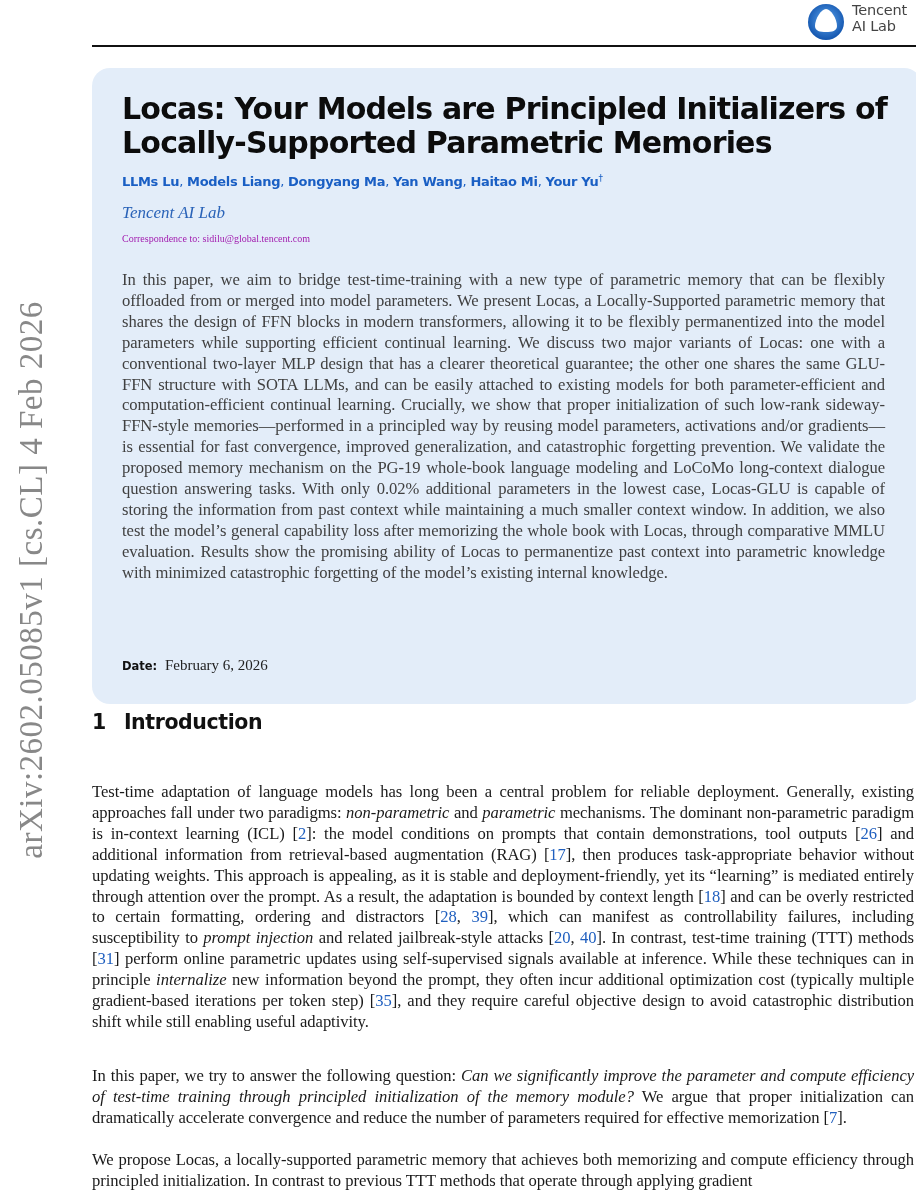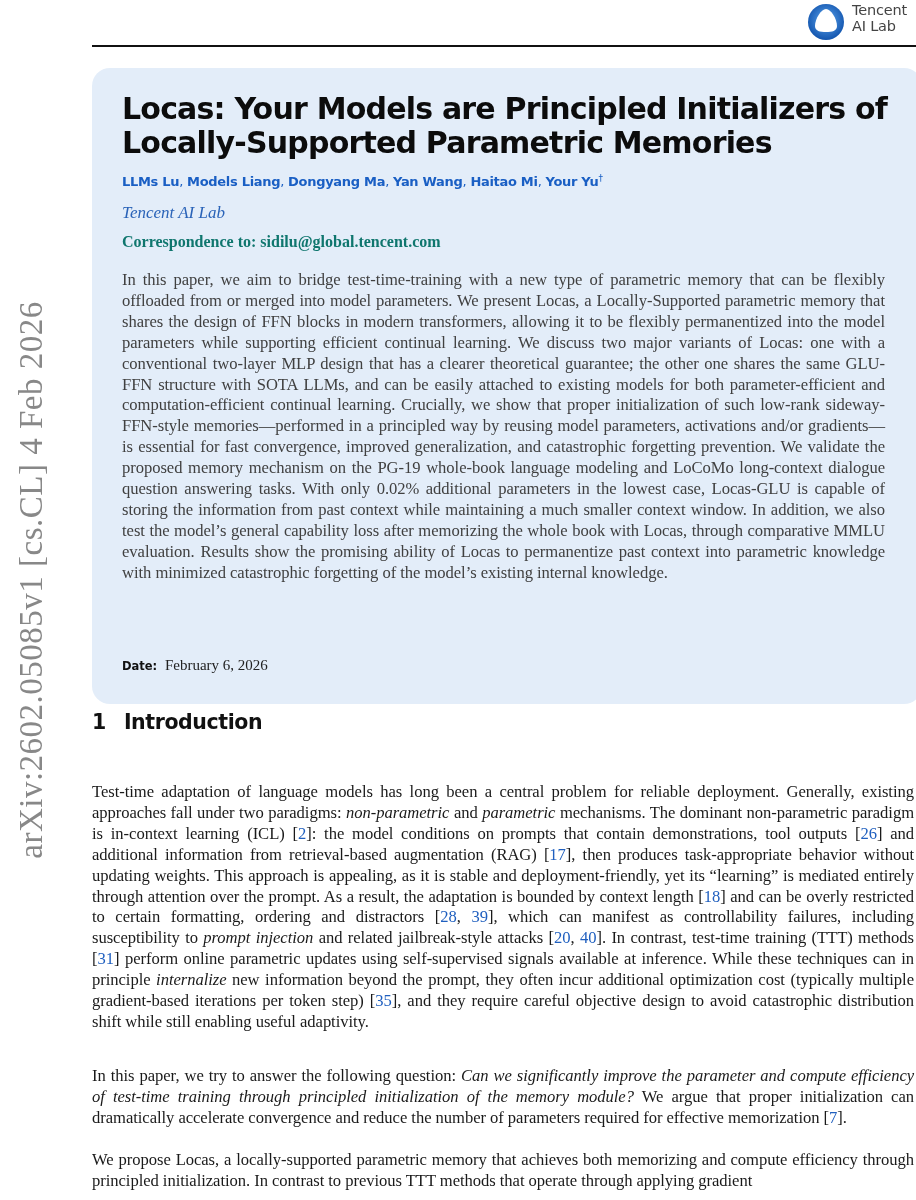--- a/index.html
+++ b/index.html
@@ -40,21 +40,21 @@
     color: #1a5fc4; letter-spacing: -0.3px;
   }
   .authors .sep { font-weight: normal; color: #1a5fc4; margin-right: 4px; }
   .authors sup { font-weight: normal; font-size: 9px; }
   .affiliation {
     position: absolute; left: 122px; top: 203px;
     font-size: 17px; color: #2a63b8; font-style: italic;
   }
   .correspondence {
     position: absolute; left: 122px; top: 233px;
-    font-size: 16px; color: #0f766e; font-weight: bold;
+    font-size: 10px; color: #a21caf;
   }
   .abstract {
     position: absolute; left: 122px; top: 270px; width: 763px;
     font-size: 16.6px; line-height: 20.9px; color: #404040;
     text-align: justify; letter-spacing: -0.05px;
   }
   .date-line { position: absolute; left: 122px; top: 657px; font-size: 15px; color: #222; }
   .date-line .label {
     font-family: "DejaVu Sans", sans-serif; font-weight: bold; font-size: 11.5px; color: #111; margin-right: 4px;
   }

